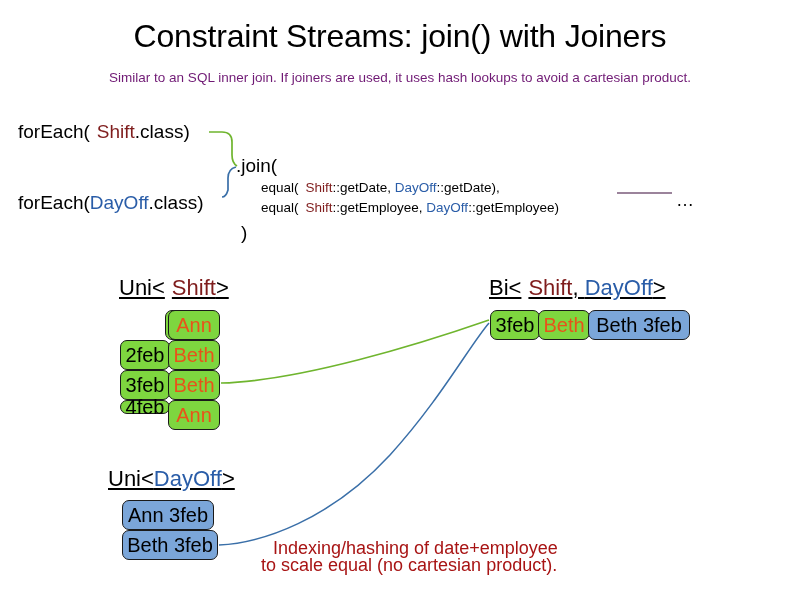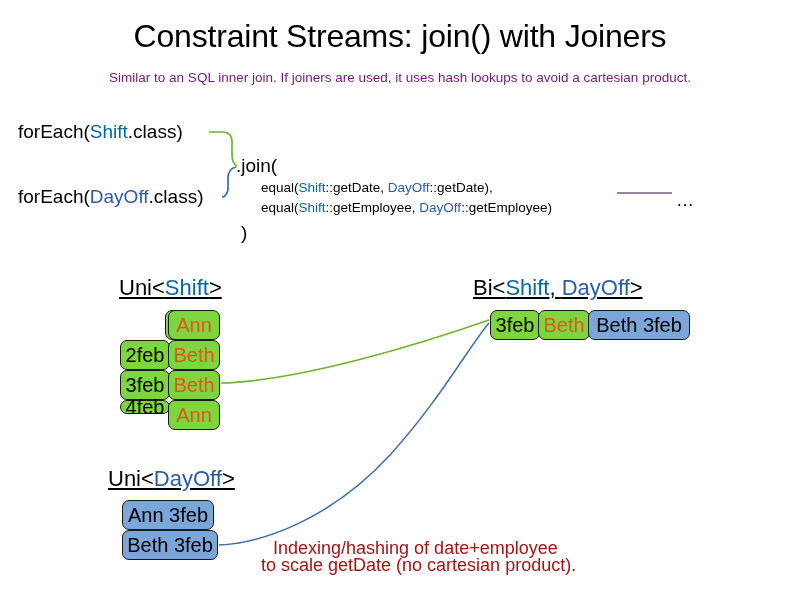--- a/index.html
+++ b/index.html
@@ -58,21 +58,21 @@
     font-size: 19px;
     color: #000000;
     white-space: nowrap;
   }
   .code-small {
     position: absolute;
     font-size: 13.5px;
     color: #000000;
     white-space: nowrap;
   }
-  .tok-shift  { color: #0369a1; }
+  .tok-shift  { color: #7f1d1d; margin-left: 7px; }
   .tok-dayoff { color: #2A5DA8; }
 
   .ellipsis {
     position: absolute;
     font-size: 18px;
     color: #000000;
     letter-spacing: 1px;
   }
 
   
@@ -129,21 +129,21 @@
     <path d="M 219,545 C 262,543 330,520 390,455 C 440,400 470,345 489,323" fill="none" stroke="#3A6FA8" stroke-width="1.5"></path>
   </svg>
 
   <div class="title">Constraint Streams: join() with Joiners</div>
   <div class="subtitle">Similar to an SQL inner join. If joiners are used, it uses hash lookups to avoid a cartesian product.</div>
 
   <div class="code-line" style="left:18px; top:121px;">
     <span>forEach(</span><span class="tok-shift">Shift</span><span>.class)</span>
   </div>
 
-  <div class="code-line" style="left:18px; top:186px;">
+  <div class="code-line" style="left:18px; top:192px;">
     <span>forEach(</span><span class="tok-dayoff">DayOff</span><span>.class)</span>
   </div>
 
   <div class="code-line" style="left:236px; top:155px;">.join(</div>
 
   <div class="code-small" style="left:261px; top:180px;">
     <span>equal(</span><span class="tok-shift">Shift</span><span>::getDate, </span><span class="tok-dayoff">DayOff</span><span>::getDate),</span>
   </div>
 
   <div class="code-small" style="left:261px; top:200px;">
@@ -170,24 +170,24 @@
   <div class="cell green txt-dark" style="left:120px; top:400px; width:50px; height:14px;">4feb</div>
   <div class="cell green txt-orange" style="left:168px; top:400px; width:52px; height:30px;">Ann</div>
 
   <div class="stream-label" style="left:108px; top:466px;">
     <span>Uni&lt;</span><span class="tok-dayoff">DayOff</span><span>&gt;</span>
   </div>
 
   <div class="cell blue txt-dark" style="left:122px; top:500px; width:92px; height:30px;">Ann 3feb</div>
   <div class="cell blue txt-dark" style="left:122px; top:530px; width:96px; height:30px;">Beth 3feb</div>
 
-  <div class="stream-label" style="left:473px; top:275px;">
+  <div class="stream-label" style="left:489px; top:275px;">
     <span>Bi&lt;</span><span class="tok-shift">Shift</span><span>, </span><span class="tok-dayoff">DayOff</span><span>&gt;</span>
   </div>
 
   <div class="cell green txt-dark" style="left:490px; top:310px; width:50px; height:30px;">3feb</div>
   <div class="cell green txt-orange" style="left:538px; top:310px; width:52px; height:30px;">Beth</div>
   <div class="cell blue txt-dark" style="left:588px; top:310px; width:102px; height:30px;">Beth 3feb</div>
 
   <div class="note" style="left:261px; top:537px;margin-left:12px;">Indexing/hashing of date+employee</div>
-  <div class="note" style="left:261px; top:554px;">to scale getDate (no cartesian product).</div>
+  <div class="note" style="left:261px; top:554px;">to scale equal (no cartesian product).</div>
 
 </div>
 
 </body></html>

